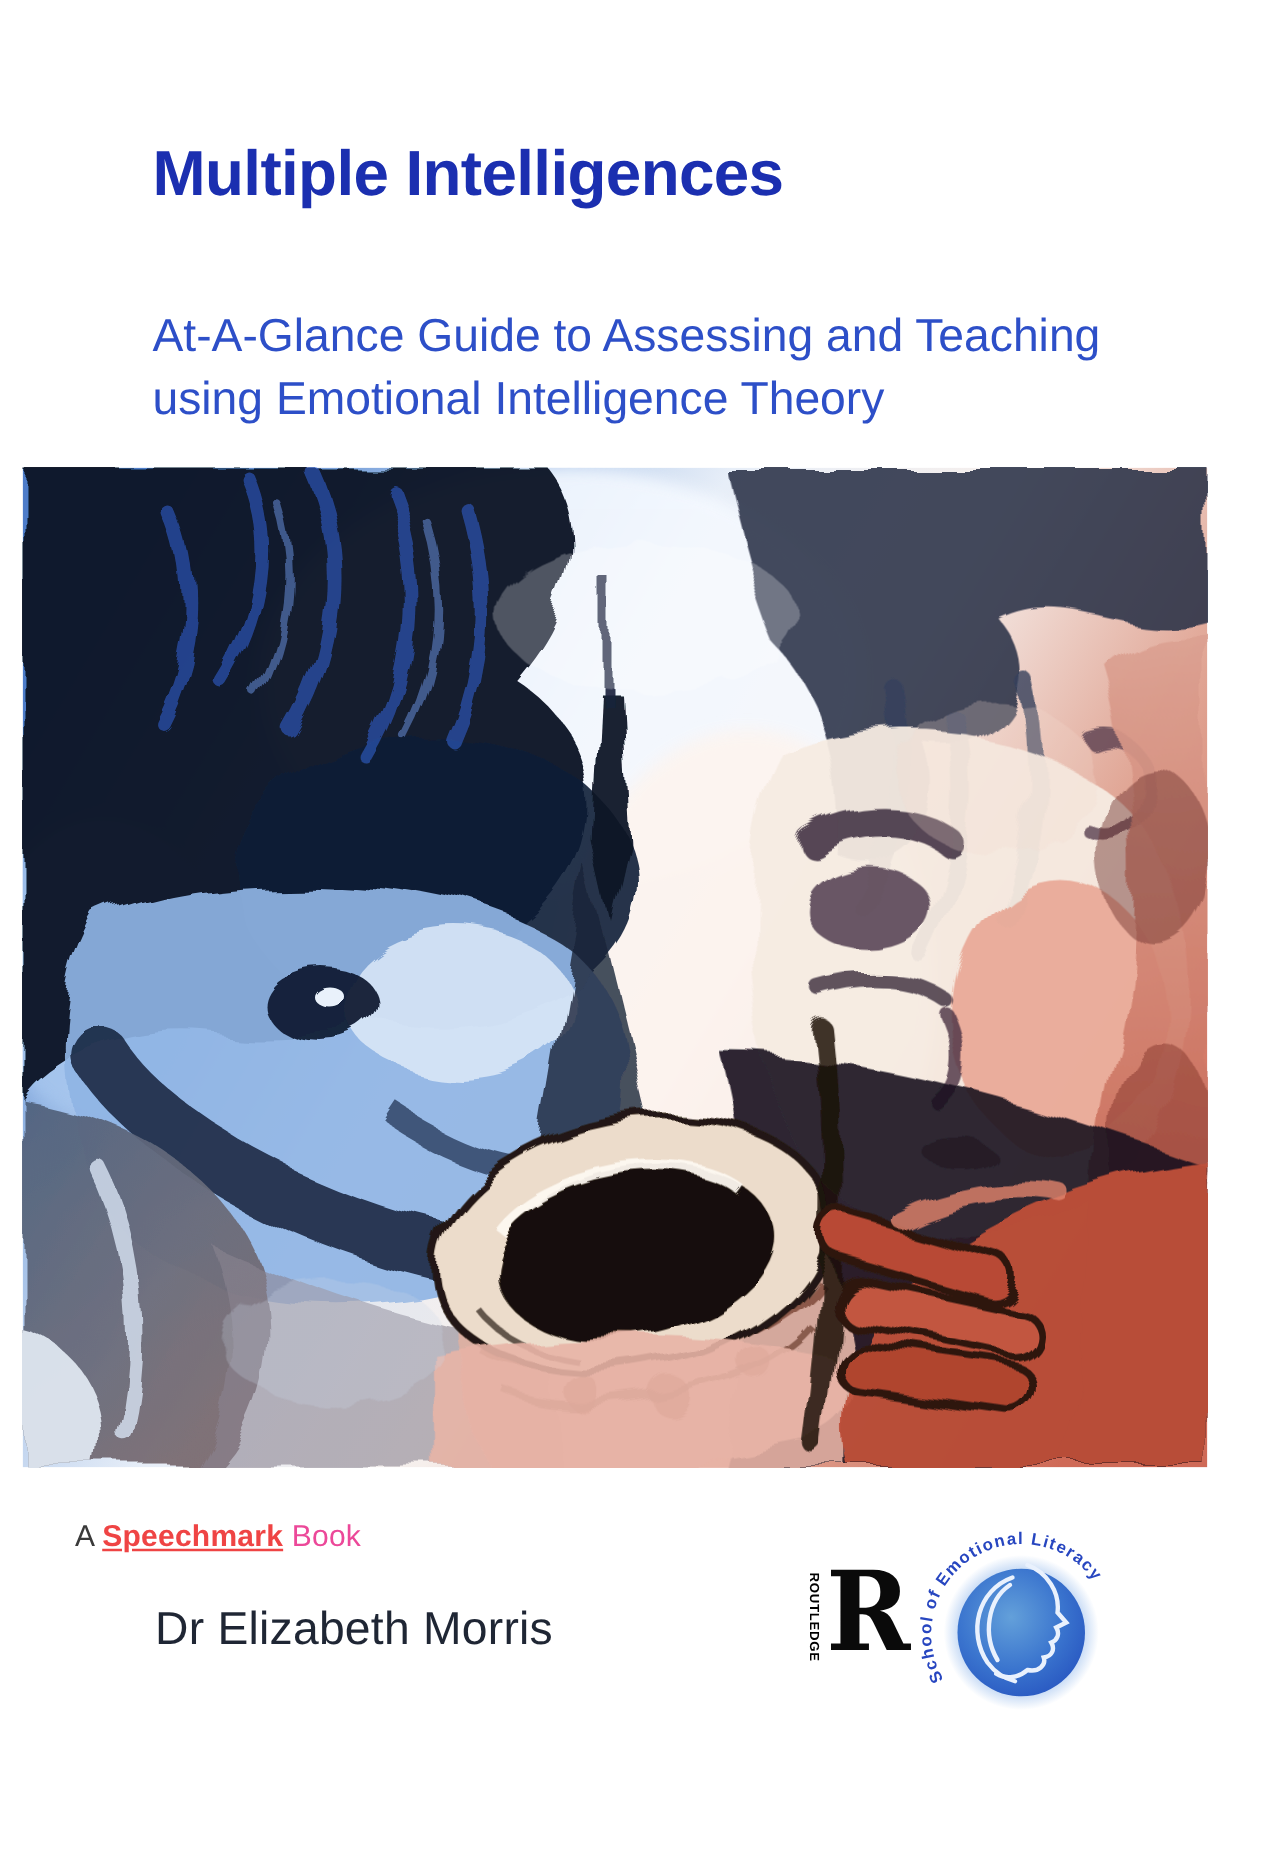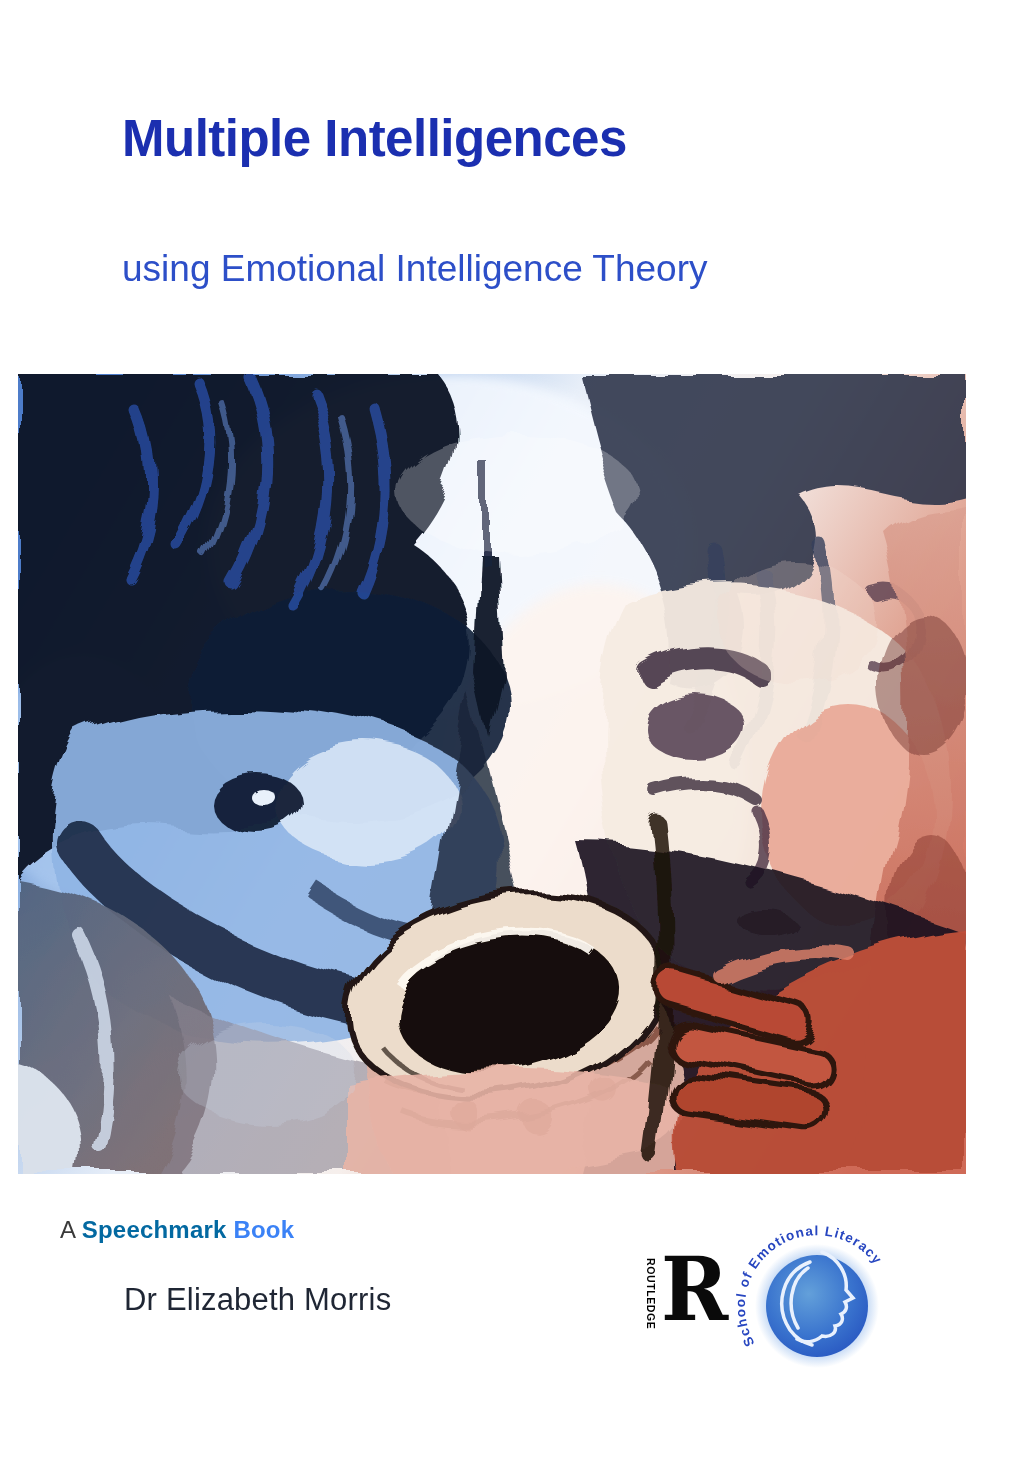--- a/index.html
+++ b/index.html
@@ -35,25 +35,25 @@
     position:absolute;left:18px;top:374px;
     width:948px;height:800px;
     overflow:hidden;
   }
   .artwork svg{display:block;width:100%;height:100%;}
   
   .imprint{
     position:absolute;left:60px;top:1216px;
     font-size:24px;color:#3a3a3a;letter-spacing:0.2px;
   }
-  .imprint .brand{font-weight:700;color:#0369a1;}
-  .imprint .suffix{font-weight:700;color:#3b82f6;}
+  .imprint .brand{font-weight:700;color:#ef4444;text-decoration:underline;}
+  .imprint .suffix{font-weight:400;color:#ec4899;}
   .author{
     position:absolute;left:124px;top:1282px;
-    font-size:31px;color:#1f2634;font-weight:400;letter-spacing:0.2px;
+    font-size:37px;color:#1f2634;font-weight:400;letter-spacing:0.2px;
   }
   .routledge{
     position:absolute;left:644px;top:1243px;height:92px;
     display:flex;align-items:center;
   }
   .routledge-wordmark{
     writing-mode:vertical-rl;
     font-size:10.5px;font-weight:700;letter-spacing:0.6px;
     color:#000000;height:62px;line-height:13px;
     margin-right:1px;
@@ -72,20 +72,21 @@
 </head>
 <body>
 
 <div class="cover">
 
   <div class="title-block">
     <div class="title-line">Multiple Intelligences</div>
   </div>
 
   <div class="subtitle-block">
+    <div class="subtitle-line">At-A-Glance Guide to Assessing and Teaching</div>
     <div class="subtitle-line">using Emotional Intelligence Theory</div>
   </div>
 
   <div class="artwork">
     <svg viewBox="0 0 948 800" preserveAspectRatio="none">
       <defs>
         <linearGradient id="bgGrad" x1="0" y1="0.25" x2="1" y2="0.75">
           <stop offset="0" stop-color="#4d7cc9"></stop>
           <stop offset="0.17" stop-color="#93b5e3"></stop>
           <stop offset="0.38" stop-color="#e7eef8"></stop>

